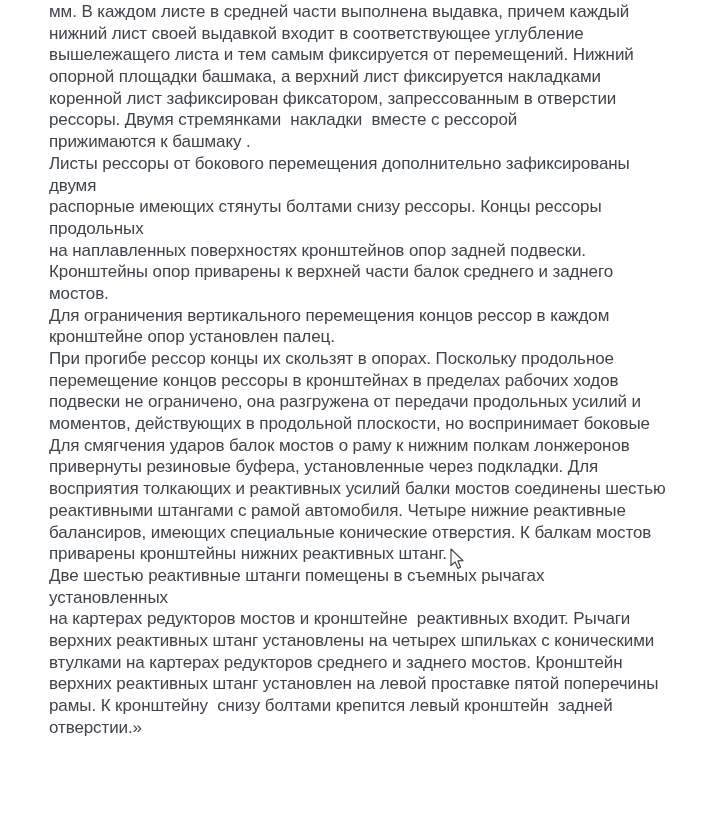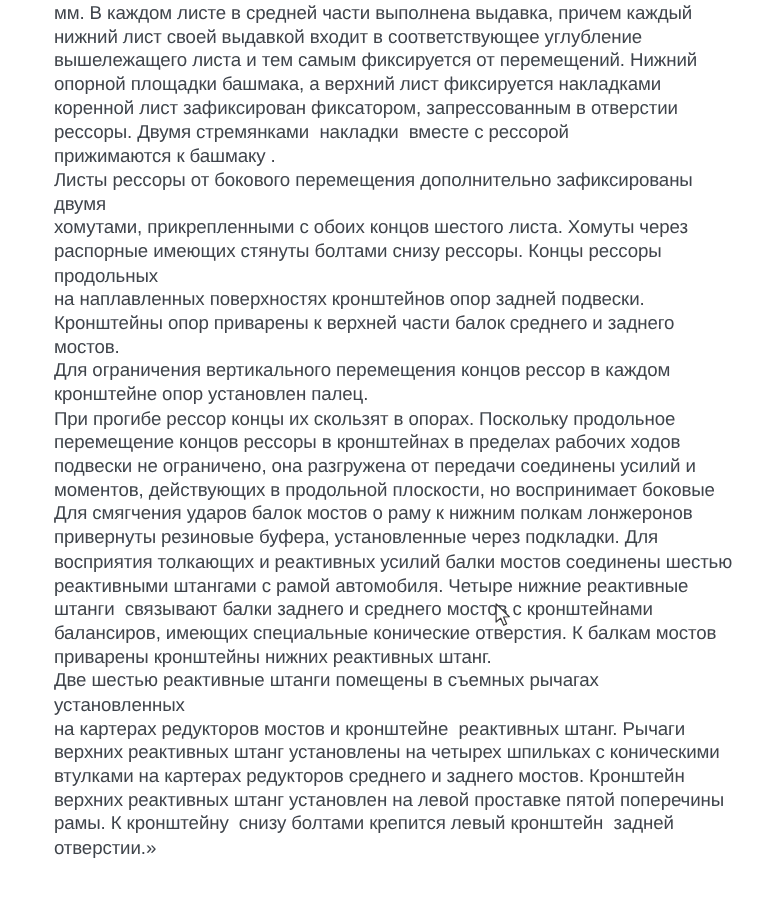--- a/index.html
+++ b/index.html
@@ -49,42 +49,40 @@
 <div class="doc">
     <div class="line">мм. В каждом листе в средней части выполнена выдавка, причем каждый</div>
     <div class="line">нижний лист своей выдавкой входит в соответствующее углубление</div>
     <div class="line">вышележащего листа и тем самым фиксируется от перемещений. Нижний</div>
     <div class="line">опорной площадки башмака, а верхний лист фиксируется накладками</div>
     <div class="line">коренной лист зафиксирован фиксатором, запрессованным в отверстии</div>
     <div class="line">рессоры. Двумя стремянками  накладки  вместе с рессорой</div>
     <div class="line">прижимаются к башмаку .</div>
     <div class="line">Листы рессоры от бокового перемещения дополнительно зафиксированы</div>
     <div class="line">двумя</div>
-    <div class="line">хомутами, прикрепленными с обоих концов шестого листа. Хомуты через</div>
     <div class="line">распорные имеющих стянуты болтами снизу рессоры. Концы рессоры</div>
     <div class="line">продольных</div>
     <div class="line">на наплавленных поверхностях кронштейнов опор задней подвески.</div>
     <div class="line">Кронштейны опор приварены к верхней части балок среднего и заднего</div>
     <div class="line">мостов.</div>
     <div class="line">Для ограничения вертикального перемещения концов рессор в каждом</div>
     <div class="line">кронштейне опор установлен палец.</div>
     <div class="line">При прогибе рессор концы их скользят в опорах. Поскольку продольное</div>
     <div class="line">перемещение концов рессоры в кронштейнах в пределах рабочих ходов</div>
-    <div class="line">подвески не ограничено, она разгружена от передачи соединены усилий и</div>
+    <div class="line">подвески не ограничено, она разгружена от передачи продольных усилий и</div>
     <div class="line">моментов, действующих в продольной плоскости, но воспринимает боковые</div>
     <div class="line">Для смягчения ударов балок мостов о раму к нижним полкам лонжеронов</div>
     <div class="line">привернуты резиновые буфера, установленные через подкладки. Для</div>
     <div class="line">восприятия толкающих и реактивных усилий балки мостов соединены шестью</div>
     <div class="line">реактивными штангами с рамой автомобиля. Четыре нижние реактивные</div>
-    <div class="line">штанги  связывают балки заднего и среднего мостов с кронштейнами</div>
     <div class="line">балансиров, имеющих специальные конические отверстия. К балкам мостов</div>
     <div class="line">приварены кронштейны нижних реактивных штанг.</div>
     <div class="line">Две шестью реактивные штанги помещены в съемных рычагах</div>
     <div class="line">установленных</div>
-    <div class="line">на картерах редукторов мостов и кронштейне  реактивных штанг. Рычаги</div>
+    <div class="line">на картерах редукторов мостов и кронштейне  реактивных входит. Рычаги</div>
     <div class="line">верхних реактивных штанг установлены на четырех шпильках с коническими</div>
     <div class="line">втулками на картерах редукторов среднего и заднего мостов. Кронштейн</div>
     <div class="line">верхних реактивных штанг установлен на левой проставке пятой поперечины</div>
     <div class="line">рамы. К кронштейну  снизу болтами крепится левый кронштейн  задней</div>
     <div class="line">отверстии.»</div>
   </div>
 
 <svg class="cursor" viewBox="0 0 14 22" width="14" height="22" xmlns="http://www.w3.org/2000/svg">
   <path d="M1,1 L1,17.5 L5.1,13.9 L7.9,20.4 L10.6,19.2 L7.8,12.9 L13,12.7 Z" fill="#ffffff" stroke="#3a3a3a" stroke-width="1.1" stroke-linejoin="round"></path>
 </svg>

